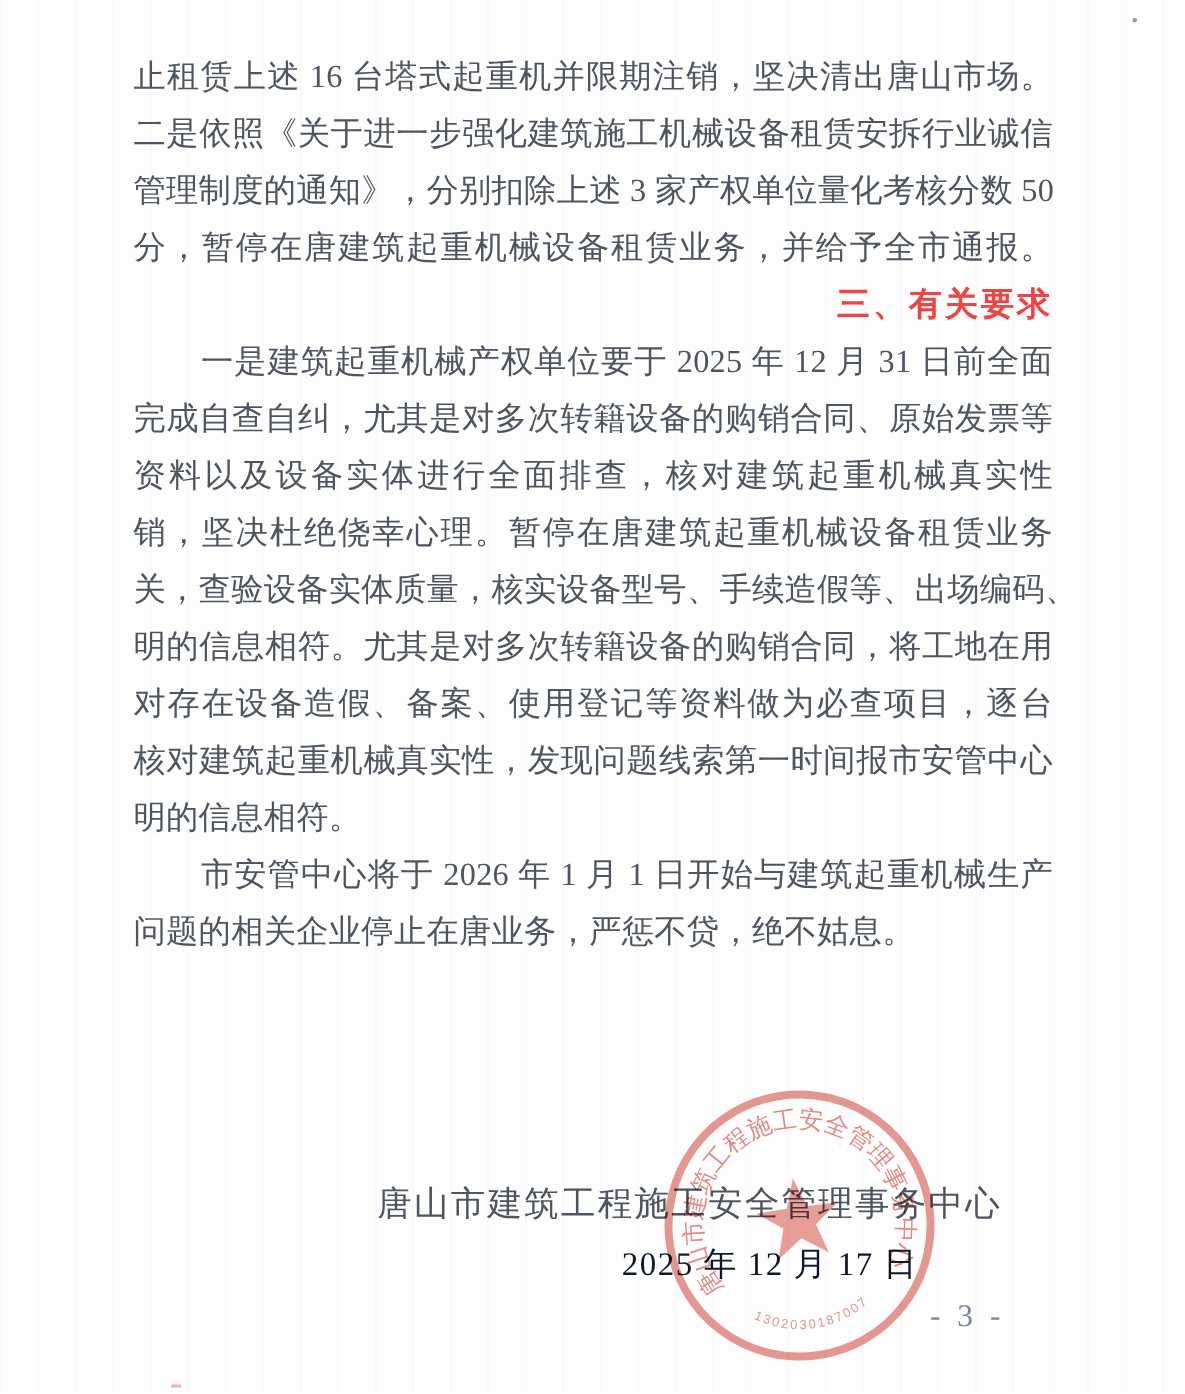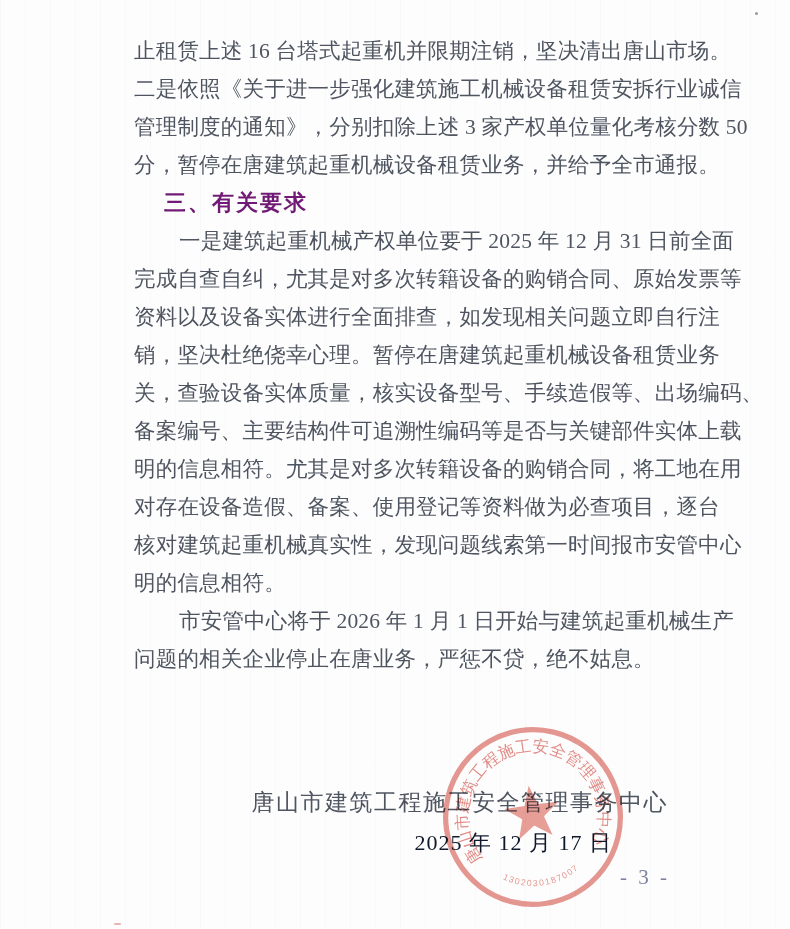--- a/index.html
+++ b/index.html
@@ -11,27 +11,27 @@
   
   .scan-texture{
     position:absolute;inset:0;pointer-events:none;z-index:0;
     background:repeating-linear-gradient(90deg, rgba(185,192,205,0.07) 0 1px, transparent 1px 25px);
   }
   .doc-body{
     position:absolute;left:89px;top:32px;width:613px;z-index:1;
   }
   .line{
     height:38px;line-height:38px;font-size:21.5px;color:#4e5560;
-    white-space:nowrap;letter-spacing:0.2px;margin-left:45px;
+    white-space:nowrap;letter-spacing:0.2px;
   }
   .line.just{text-align:justify;text-align-last:justify;}
   .line.indent{text-indent:45px;}
   .line.bold{
     font-family:"Liberation Sans","DejaVu Sans",sans-serif;
-    font-weight:700;color:#701a75;font-size:22px;text-indent:30px;letter-spacing:2px;
+    font-weight:700;color:#ef4444;font-size:22px;text-indent:30px;letter-spacing:2px;text-align:right;
   }
   .signature{
     position:absolute;top:788px;right:122px;z-index:1;
     font-size:23px;color:#4e5560;letter-spacing:1.5px;line-height:30px;
   }
   .sig-date{
     position:absolute;top:829px;right:178px;z-index:1;
     font-size:22px;color:#0f172a;letter-spacing:1px;line-height:28px;
   }
   .page-number{
@@ -53,24 +53,23 @@
 <div class="scan-texture"></div>
 
 <div class="doc-body">
     <div class="line just">止租赁上述 16 台塔式起重机并限期注销，坚决清出唐山市场。</div>
     <div class="line just">二是依照《关于进一步强化建筑施工机械设备租赁安拆行业诚信</div>
     <div class="line just">管理制度的通知》，分别扣除上述 3 家产权单位量化考核分数 50</div>
     <div class="line just">分，暂停在唐建筑起重机械设备租赁业务，并给予全市通报。</div>
     <div class="line bold indent">三、有关要求</div>
     <div class="line indent just">一是建筑起重机械产权单位要于 2025 年 12 月 31 日前全面</div>
     <div class="line just">完成自查自纠，尤其是对多次转籍设备的购销合同、原始发票等</div>
-    <div class="line just">资料以及设备实体进行全面排查，如发现相关问题立即自行注</div>
+    <div class="line just">资料以及设备实体进行全面排查，核对建筑起重机械真实性</div>
     <div class="line just">销，坚决杜绝侥幸心理。暂停在唐建筑起重机械设备租赁业务</div>
     <div class="line just">关，查验设备实体质量，核实设备型号、手续造假等、出场编码、</div>
-    <div class="line just">备案编号、主要结构件可追溯性编码等是否与关键部件实体上载</div>
     <div class="line just">明的信息相符。尤其是对多次转籍设备的购销合同，将工地在用</div>
     <div class="line just">对存在设备造假、备案、使用登记等资料做为必查项目，逐台</div>
     <div class="line just">核对建筑起重机械真实性，发现问题线索第一时间报市安管中心</div>
     <div class="line">明的信息相符。</div>
     <div class="line indent just">市安管中心将于 2026 年 1 月 1 日开始与建筑起重机械生产</div>
     <div class="line">问题的相关企业停止在唐业务，严惩不贷，绝不姑息。</div>
   </div>
 
 <div class="signature">唐山市建筑工程施工安全管理事务中心</div>
 <div class="sig-date">2025 年 12 月 17 日</div>

